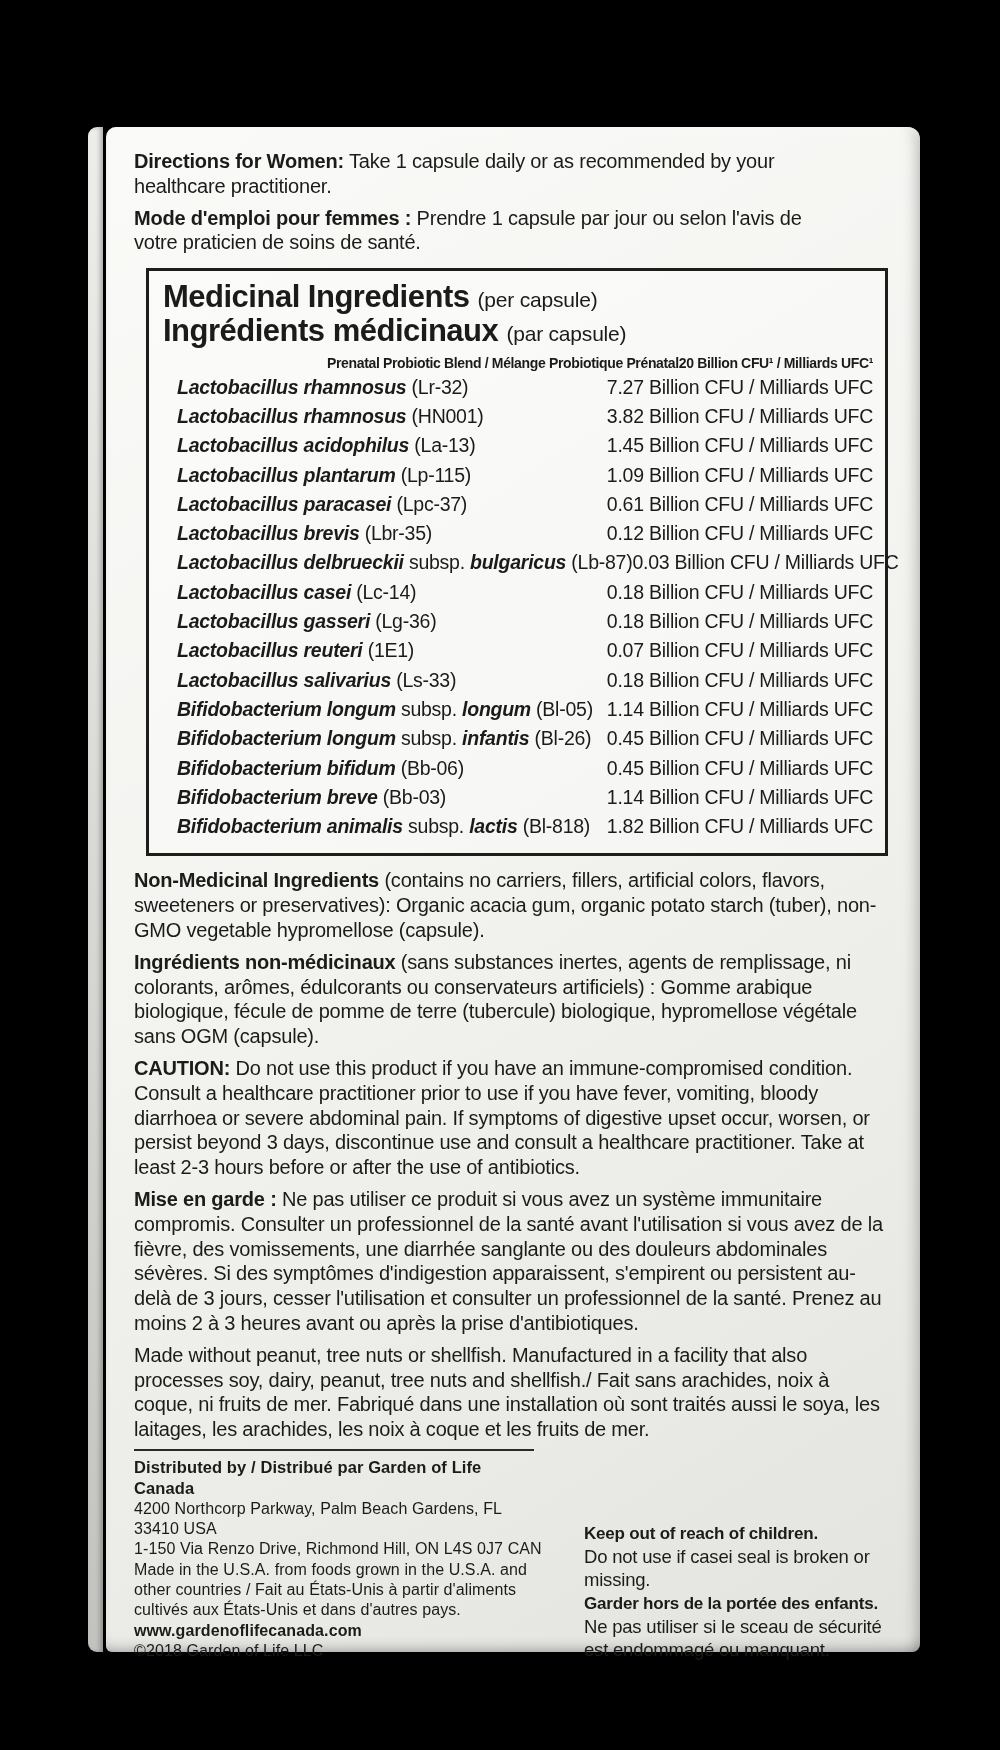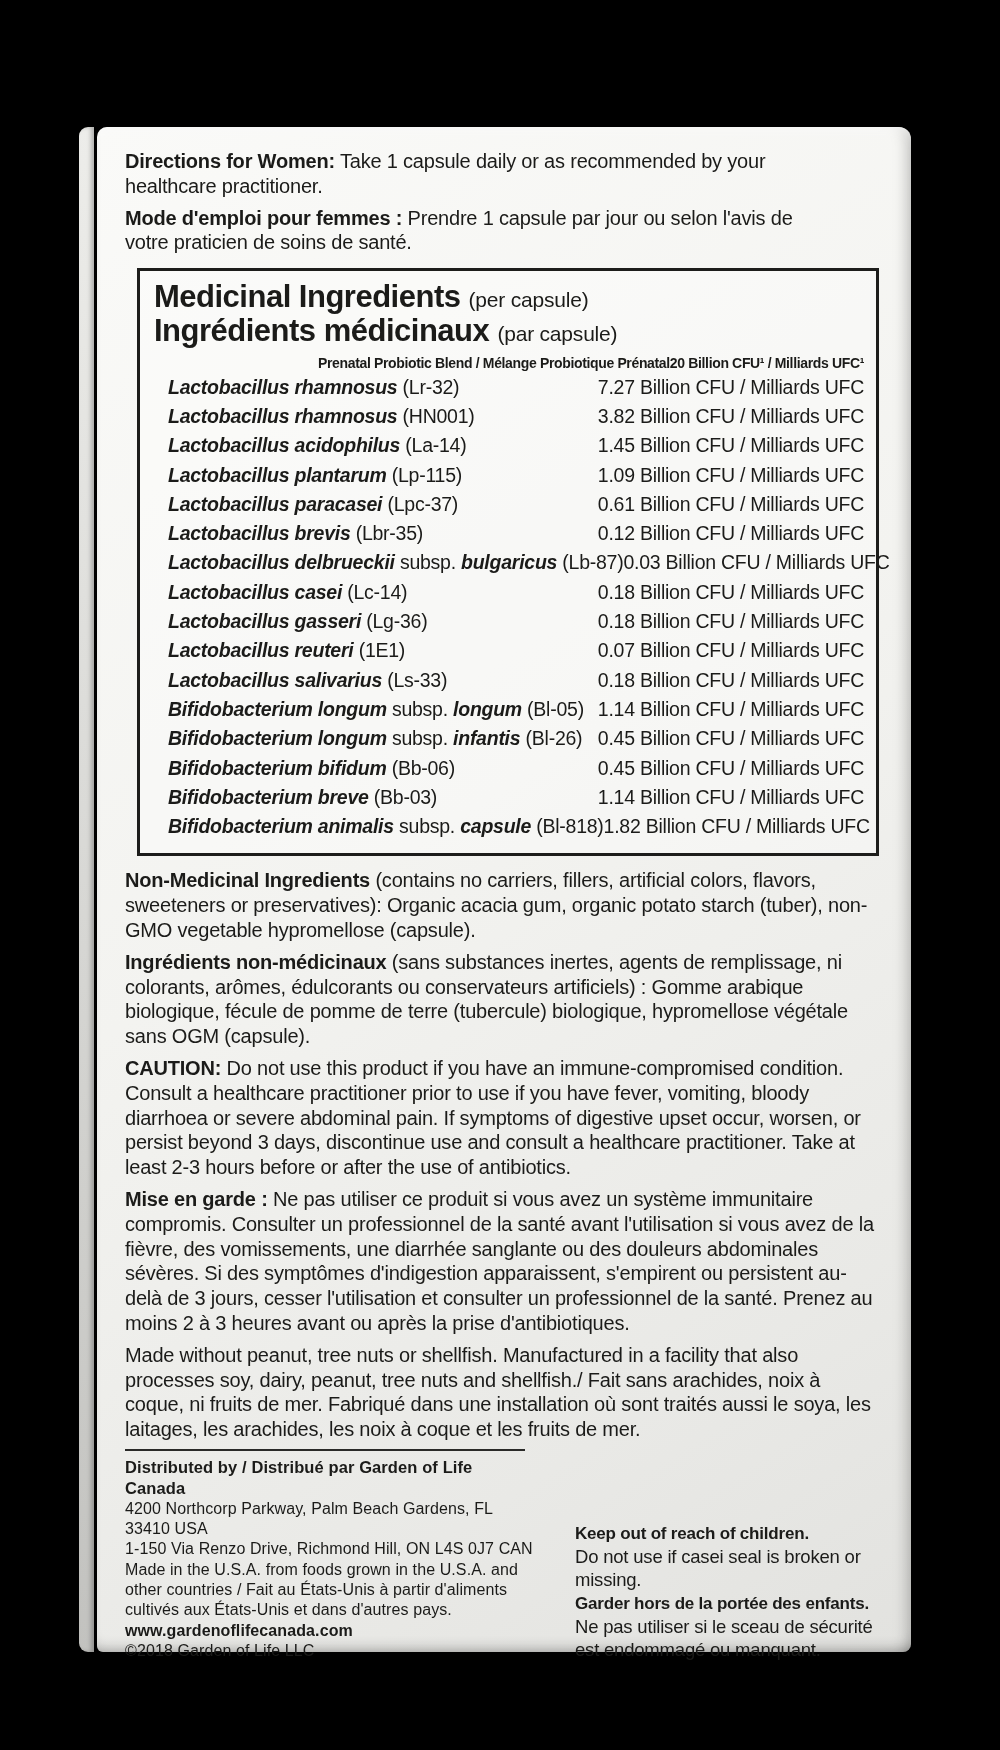--- a/index.html
+++ b/index.html
@@ -1,20 +1,20 @@
 <!DOCTYPE html>
 <html><head>
 <meta charset="utf-8">
 <style>
   html,body{margin:0;padding:0;}
   body{background:#000;width:1000px;height:1750px;position:relative;
        font-family:"Liberation Sans",sans-serif;color:#1b1b19;
        -webkit-font-smoothing:antialiased;}
   .stage{position:absolute;inset:0;background:#000;overflow:hidden;}
-  .box{position:absolute;left:79px;top:127px;width:832px;height:1525px;display:flex;}
+  .box{position:absolute;left:88px;top:127px;width:832px;height:1525px;display:flex;}
   .side-face{width:15px;flex:0 0 15px;margin-right:3px;border-radius:9px 0 0 9px;
        background:linear-gradient(180deg,#ededea 0%,#dcdcd9 40%,#c2c2bf 100%);
        box-shadow:inset -3px 0 4px rgba(0,0,0,.25);}
   .panel{flex:1;border-radius:10px 12px 8px 6px;position:relative;
        background:linear-gradient(148deg,#fafaf8 0%,#f3f3f0 45%,#e9e9e6 80%,#e2e2df 100%);
        box-shadow:inset 0 10px 14px -10px rgba(255,255,255,.95),
                   inset -12px 0 16px -10px rgba(0,0,0,.28),
                   inset 0 -12px 14px -10px rgba(0,0,0,.30);}
   .panel-inner{position:absolute;inset:0;padding:22px 32px 24px 28px;
        display:flex;flex-direction:column;}
@@ -65,21 +65,21 @@
 
           <div class="t-row">
               <div class="t-name"><i>Lactobacillus rhamnosus</i><span></span><i></i><span> (Lr-32)</span></div>
               <div class="t-val">7.27 Billion CFU / Milliards UFC</div>
             </div>
           <div class="t-row">
               <div class="t-name"><i>Lactobacillus rhamnosus</i><span></span><i></i><span> (HN001)</span></div>
               <div class="t-val">3.82 Billion CFU / Milliards UFC</div>
             </div>
           <div class="t-row">
-              <div class="t-name"><i>Lactobacillus acidophilus</i><span></span><i></i><span> (La-14)</span></div>
+              <div class="t-name"><i>Lactobacillus acidophilus</i><span></span><i></i><span> (La-13)</span></div>
               <div class="t-val">1.45 Billion CFU / Milliards UFC</div>
             </div>
           <div class="t-row">
               <div class="t-name"><i>Lactobacillus plantarum</i><span></span><i></i><span> (Lp-115)</span></div>
               <div class="t-val">1.09 Billion CFU / Milliards UFC</div>
             </div>
           <div class="t-row">
               <div class="t-name"><i>Lactobacillus paracasei</i><span></span><i></i><span> (Lpc-37)</span></div>
               <div class="t-val">0.61 Billion CFU / Milliards UFC</div>
             </div>
@@ -117,21 +117,21 @@
             </div>
           <div class="t-row">
               <div class="t-name"><i>Bifidobacterium bifidum</i><span></span><i></i><span> (Bb-06)</span></div>
               <div class="t-val">0.45 Billion CFU / Milliards UFC</div>
             </div>
           <div class="t-row">
               <div class="t-name"><i>Bifidobacterium breve</i><span></span><i></i><span> (Bb-03)</span></div>
               <div class="t-val">1.14 Billion CFU / Milliards UFC</div>
             </div>
           <div class="t-row">
-              <div class="t-name"><i>Bifidobacterium animalis</i><span> subsp. </span><i>capsule</i><span> (Bl-818)</span></div>
+              <div class="t-name"><i>Bifidobacterium animalis</i><span> subsp. </span><i>lactis</i><span> (Bl-818)</span></div>
               <div class="t-val">1.82 Billion CFU / Milliards UFC</div>
             </div>
         </div>
 
         <p class="para"><b>Non-Medicinal Ingredients</b> <span>(contains no carriers, fillers, artificial colors, flavors, sweeteners or preservatives): Organic acacia gum, organic potato starch (tuber), non-GMO vegetable hypromellose (capsule).</span></p>
 
         <p class="para"><b>Ingrédients non-médicinaux</b> <span>(sans substances inertes, agents de remplissage, ni colorants, arômes, édulcorants ou conservateurs artificiels) : Gomme arabique biologique, fécule de pomme de terre (tubercule) biologique, hypromellose végétale sans OGM (capsule).</span></p>
 
         <p class="para"><b>CAUTION:</b> <span>Do not use this product if you have an immune-compromised condition. Consult a healthcare practitioner prior to use if you have fever, vomiting, bloody diarrhoea or severe abdominal pain. If symptoms of digestive upset occur, worsen, or persist beyond 3 days, discontinue use and consult a healthcare practitioner. Take at least 2-3 hours before or after the use of antibiotics.</span></p>
 

